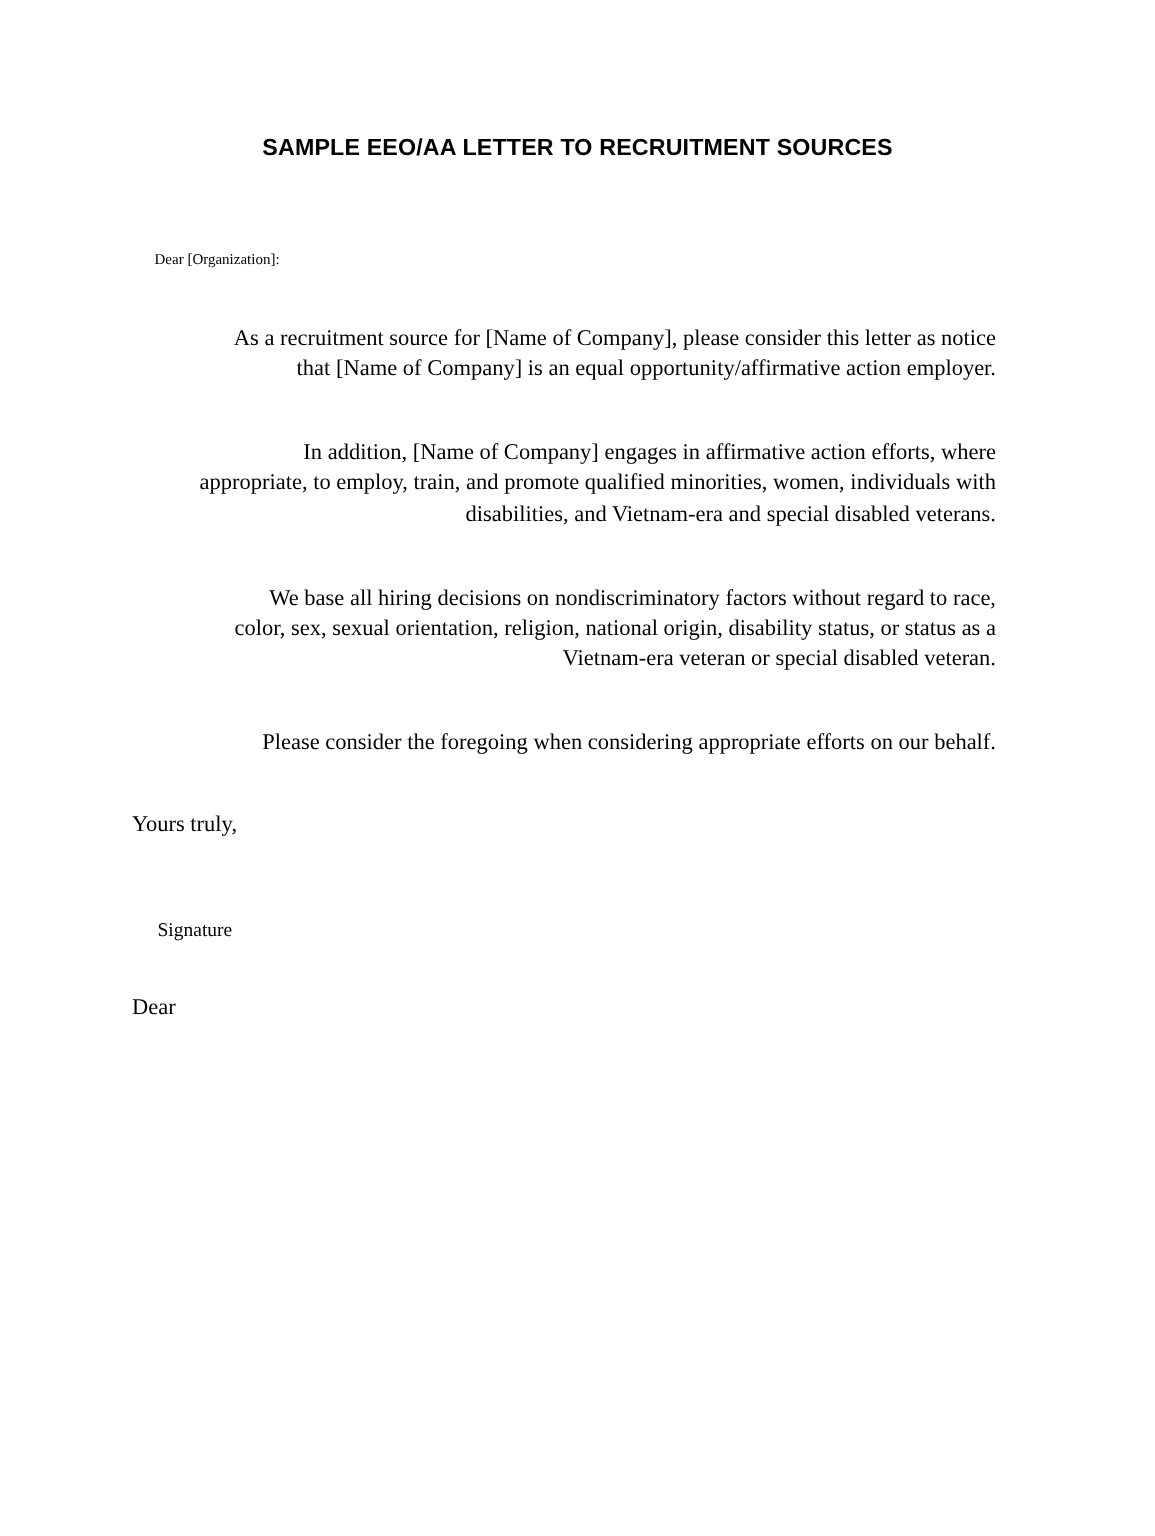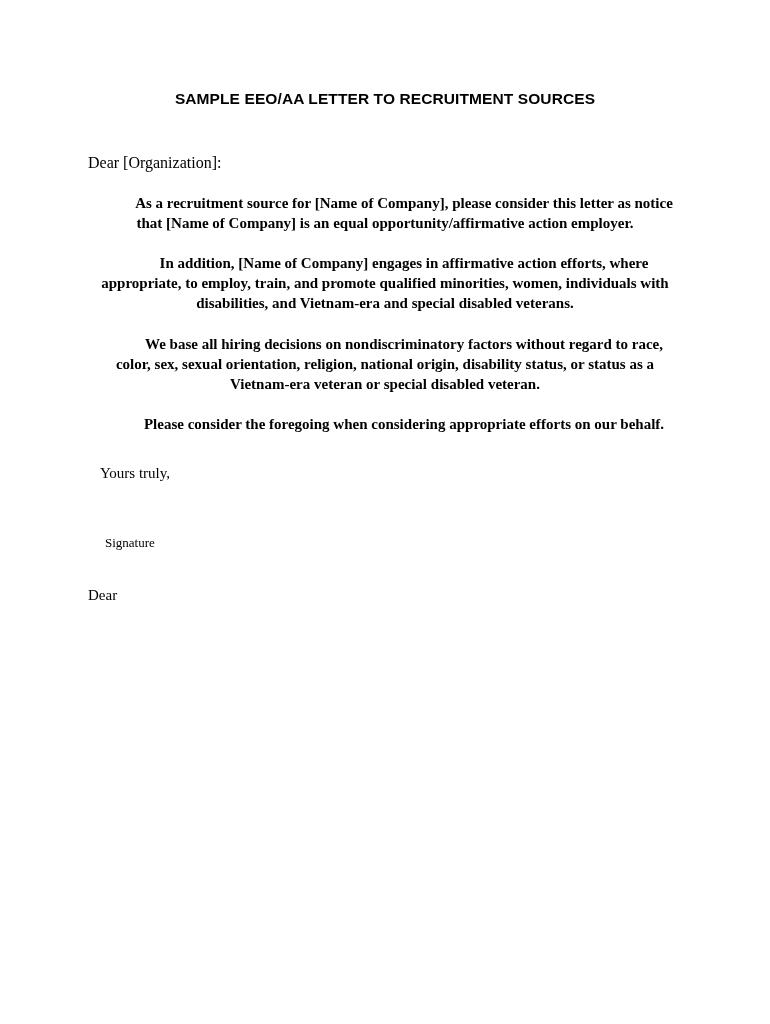--- a/index.html
+++ b/index.html
@@ -26,38 +26,37 @@
     font-family: "Liberation Sans", sans-serif;
     font-weight: bold;
     font-size: 15.5px;
     letter-spacing: 0.1px;
     text-align: center;
     margin: 0;
     padding-top: 90px;
     color: #000000;
   }
   .salutation {
-    font-size: 16px;
+    font-size: 10px;
     line-height: 1.32;
-    margin: 0;
+    margin: 15px;
     padding-top: 44px;
   }
   .body-para {
     font-size: 15px;
     line-height: 1.34;
-    margin: 2px;
+    margin: 18px;
     padding-top: 18px;
     text-indent: 38px;
-    text-align: center;
-    font-weight: bold;
+    text-align: right;
   }
   .closing {
     font-size: 15px;
     line-height: 1.32;
-    margin: 12px;
+    margin: 0;
     padding-top: 18px;
   }
   .sig-line {
     font-size: 13px;
     line-height: 1.32;
     margin: 17px;
     padding-top: 33px;
     font-family: Liberation Serif, serif;
   }
   .title-line {

